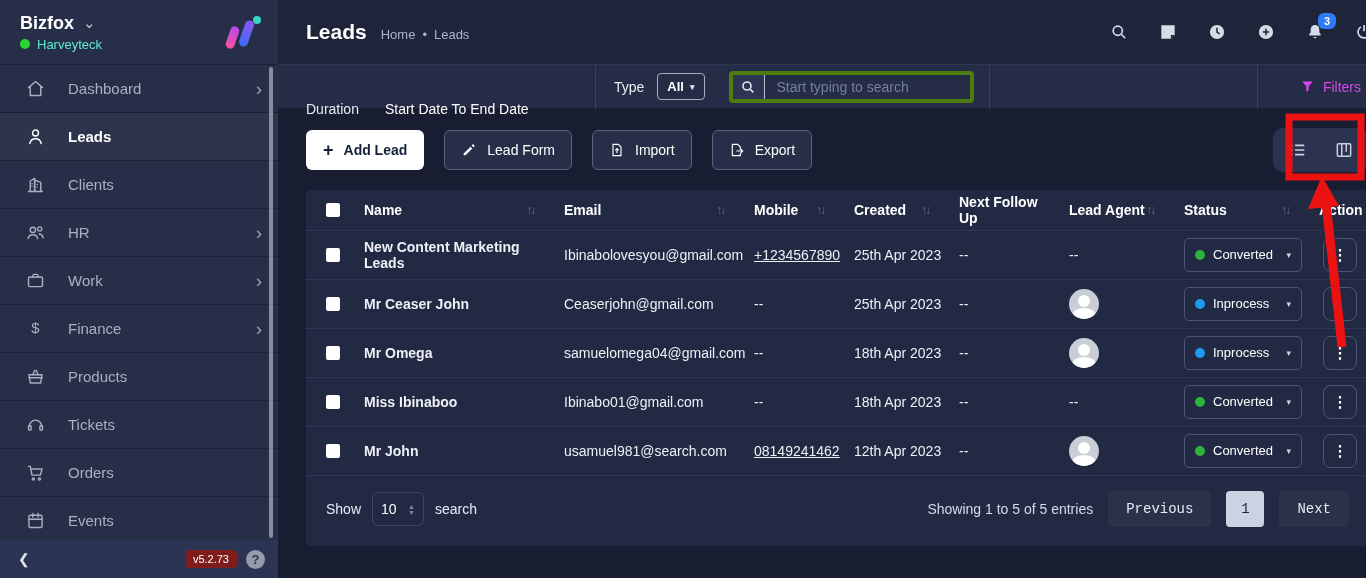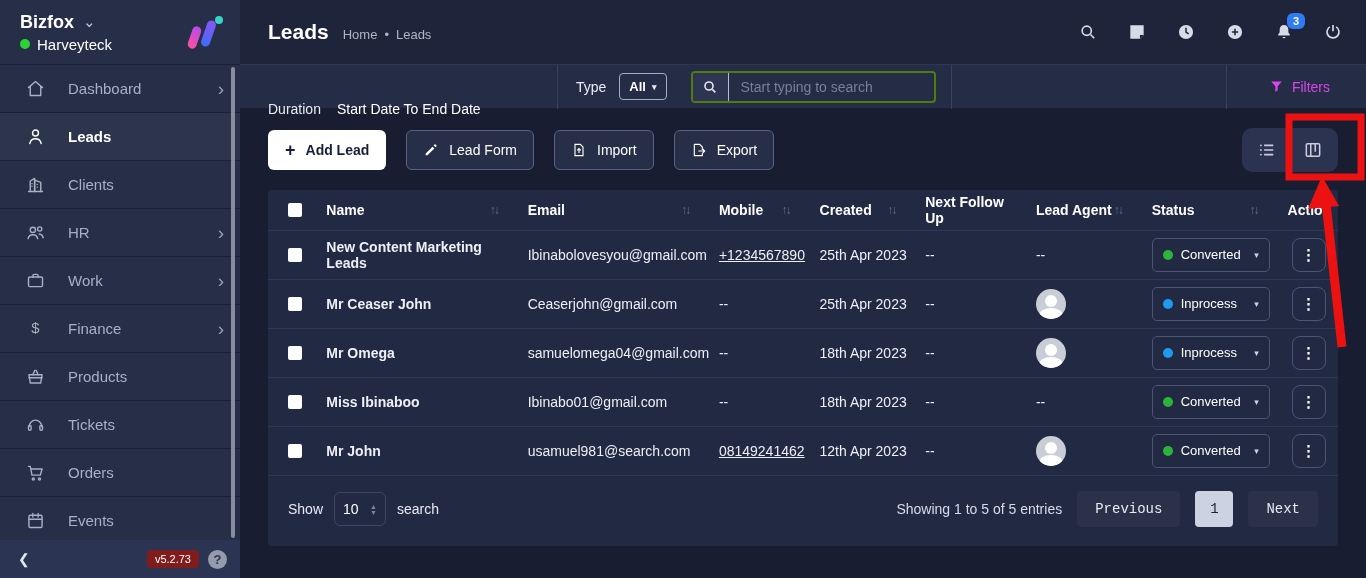--- a/index.html
+++ b/index.html
@@ -1,28 +1,28 @@
 <!DOCTYPE html>
 <html><head>
 <meta charset="utf-8">
 <style>
   * { margin:0; padding:0; box-sizing:border-box; }
   html,body { width:1366px; height:578px; }
   body { font-family:"Liberation Sans", sans-serif; background:#181d31; overflow:hidden; position:relative; }
   .app { display:flex; width:1366px; height:578px; }
 
   
-  .sidebar { width:240px; background:#272f48; display:flex; flex-direction:column; position:relative; flex-shrink:0; }
+  .sidebar { width:278px; background:#272f48; display:flex; flex-direction:column; position:relative; flex-shrink:0; }
   .sidebar-header { height:64px; display:flex; align-items:center; justify-content:space-between; padding:0 16px 0 20px; flex-shrink:0; }
   .brand-row { display:flex; align-items:center; gap:9px; }
   .brand-name { color:#fff; font-size:18px; font-weight:bold; }
   .brand-chevron { color:#c6ccda; font-size:15px; line-height:10px; }
   .workspace-row { display:flex; align-items:center; gap:7px; margin-top:3px; }
   .dot-green { width:10px; height:10px; border-radius:50%; background:#2bd334; }
-  .workspace-name { color:#ffffff; font-size:15px; }
+  .workspace-name { color:#5eead4; font-size:13px; }
   .logo { width:42px; height:38px; position:relative; }
   .logo-bar1 { position:absolute; left:8px; top:13px; width:9px; height:23px; border-radius:6px; transform:rotate(19deg); background:linear-gradient(195deg,#b14bf0,#ff4f9a); }
   .logo-bar2 { position:absolute; left:22px; top:7px; width:9px; height:27px; border-radius:6px; transform:rotate(19deg); background:linear-gradient(180deg,#8a55f6,#3f6cf6); }
   .logo-dot { position:absolute; left:33px; top:3px; width:8px; height:8px; border-radius:50%; background:#37d4c6; }
 
   .sidebar-nav { flex:1; overflow:hidden; border-top:1px solid rgba(13,18,33,.5); }
   .nav-item { height:48px; display:flex; align-items:center; padding:0 16px 0 24px; gap:22px; color:#a9b0c3; font-size:15px; border-bottom:1px solid rgba(13,18,33,.5); cursor:pointer; }
   .nav-item.active { color:#fff; background:rgba(255,255,255,.03); }
   .nav-item.active .nav-label { font-weight:bold; }
   .nav-icon { width:22px; height:22px; display:flex; align-items:center; justify-content:center; }
@@ -39,28 +39,28 @@
   .main { flex:1; display:flex; flex-direction:column; background:#181d31; }
   .topbar { height:64px; background:#1e2439; display:flex; align-items:center; padding:0 22px 0 28px; flex-shrink:0; }
   .page-title { color:#fff; font-size:21px; font-weight:bold; margin-right:14px; }
   .breadcrumb { display:flex; align-items:center; gap:7px; color:#aeb5c7; font-size:13px; margin-top:5px; }
   .topbar-icons { margin-left:auto; display:flex; align-items:center; gap:27px; }
   .tb-icon { width:22px; height:22px; display:flex; align-items:center; justify-content:center; position:relative; cursor:pointer; color:#d7dbe7; }
   .tb-icon svg { width:20px; height:20px; }
   .notif-badge { position:absolute; top:-8px; right:-10px; background:#2f7bf6; color:#fff; font-size:11px; font-weight:bold; border-radius:6px; padding:2px 6px; }
 
   .filterbar { height:44px; background:#252c45; border-top:1px solid #2e3654; display:flex; align-items:center; flex-shrink:0; }
-  .fsec-duration { width:317px; padding-left:28px; display:flex; align-items:flex-start; gap:16px; flex-shrink:0;margin-top:44px; }
+  .fsec-duration { width:317px; padding-left:28px; display:flex; align-items:flex-start; gap:26px; flex-shrink:0;margin-top:44px; }
   .flabel { color:#e9ecf4; font-size:14px; }
   .fvalue { color:#ffffff; font-size:14px; }
   .fdivider { width:1px; height:44px; background:#39415f; flex-shrink:0; }
   .fsec-type { display:flex; align-items:center; gap:13px; padding:0 24px 0 18px; }
   .type-select { border:1px solid #a7adbd; border-radius:4px; background:transparent; color:#fff; font-size:13px; font-weight:bold; padding:5px 9px; display:flex; align-items:center; gap:6px; cursor:pointer; }
   .type-caret { font-size:9px; color:#e3e7f0; }
-  .searchbox { display:flex; align-items:stretch; border:2px solid #4d7c0f; border-radius:4px; overflow:hidden; height:32px; width:245px; }
+  .searchbox { display:flex; align-items:stretch; border:4px solid #4d7c0f; border-radius:4px; overflow:hidden; height:32px; width:245px; }
   .search-seg { width:42px; background:#2e3552; border-right:1px solid #b6bccb; display:flex; align-items:center; justify-content:center; color:#e3e7f0; }
   .search-seg svg { width:16px; height:16px; }
   .searchbox input { flex:1; background:transparent; border:none; outline:none; color:#dfe3ee; font-size:14px; padding:0 12px; }
   .searchbox input::placeholder { color:#76809a; }
   .fspacer { flex:1; }
   .filters-btn { display:flex; align-items:center; gap:8px; color:#d946ef; font-size:14px; padding:0 36px 0 42px; cursor:pointer; background:transparent; border:none; }
   .filters-btn svg { width:15px; height:15px; }
 
   .content { flex:1; padding:20px 28px 0; }
   .toolbar { display:flex; align-items:center; margin-bottom:18px; }

